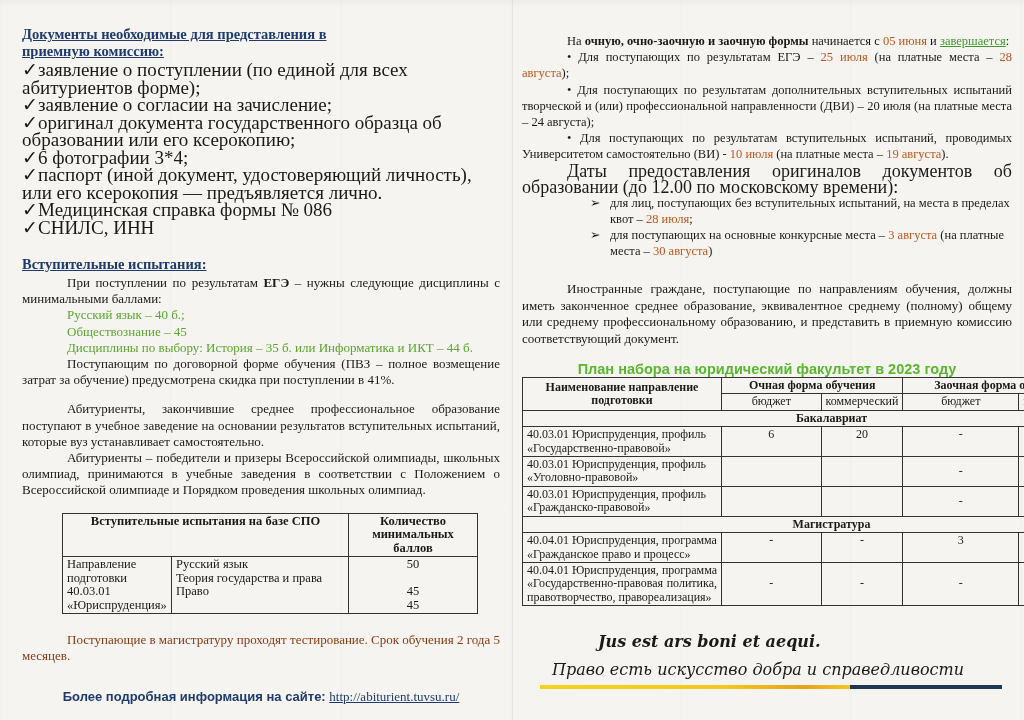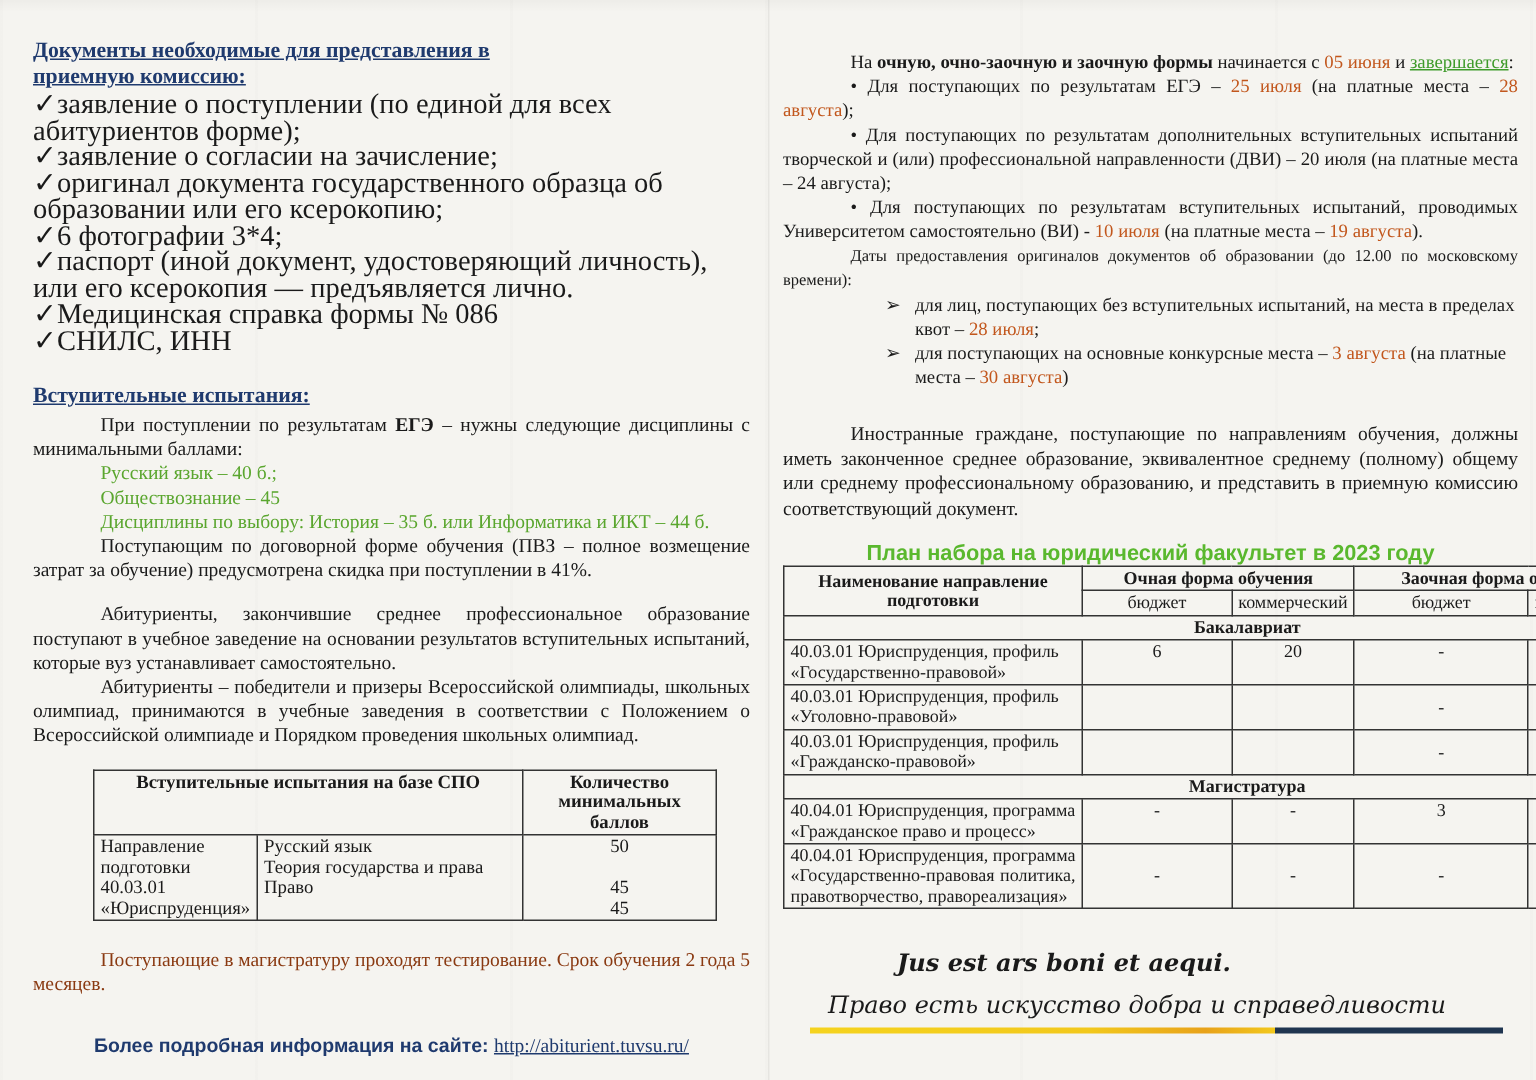--- a/index.html
+++ b/index.html
@@ -133,21 +133,21 @@
     <div class="p indent" style="font-size:12.5px">
       <span>На </span><b>очную, очно-заочную и заочную формы</b><span> начинается с </span><span class="orange">05 июня</span><span> и </span><span class="greenhl">завершается</span><span>:</span>
     </div>
     <div class="p indent" style="font-size:12.5px">
       <span>• Для поступающих по результатам ЕГЭ – </span><span class="orange">25 июля</span><span> (на платные места – </span><span class="orange">28 августа</span><span>);</span>
     </div>
     <div class="p indent" style="font-size:12.5px">• Для поступающих по результатам дополнительных вступительных испытаний творческой и (или) профессиональной направленности (ДВИ) – 20 июля (на платные места – 24 августа);</div>
     <div class="p indent" style="font-size:12.5px">
       <span>• Для поступающих по результатам вступительных испытаний, проводимых Университетом самостоятельно (ВИ) - </span><span class="orange">10 июля</span><span> (на платные места – </span><span class="orange">19 августа</span><span>).</span>
     </div>
-    <div class="p indent" style="font-size:11px">Даты предоставления оригиналов документов об образовании (до 12.00 по московскому времени):</div>
+    <div class="p indent" style="font-size:18px">Даты предоставления оригиналов документов об образовании (до 12.00 по московскому времени):</div>
     <div style="font-size:12.5px; line-height:16px; padding-left:68px">
       <div style="display:flex">
         <span style="width:20px; flex:none">➢</span>
         <span><span>для лиц, поступающих без вступительных испытаний, на места в пределах квот – </span><span class="orange">28 июля</span><span>;</span></span>
       </div>
       <div style="display:flex">
         <span style="width:20px; flex:none">➢</span>
         <span><span>для поступающих на основные конкурсные места – </span><span class="orange">3 августа</span><span> (на платные места – </span><span class="orange">30 августа</span><span>)</span></span>
       </div>
     </div>

